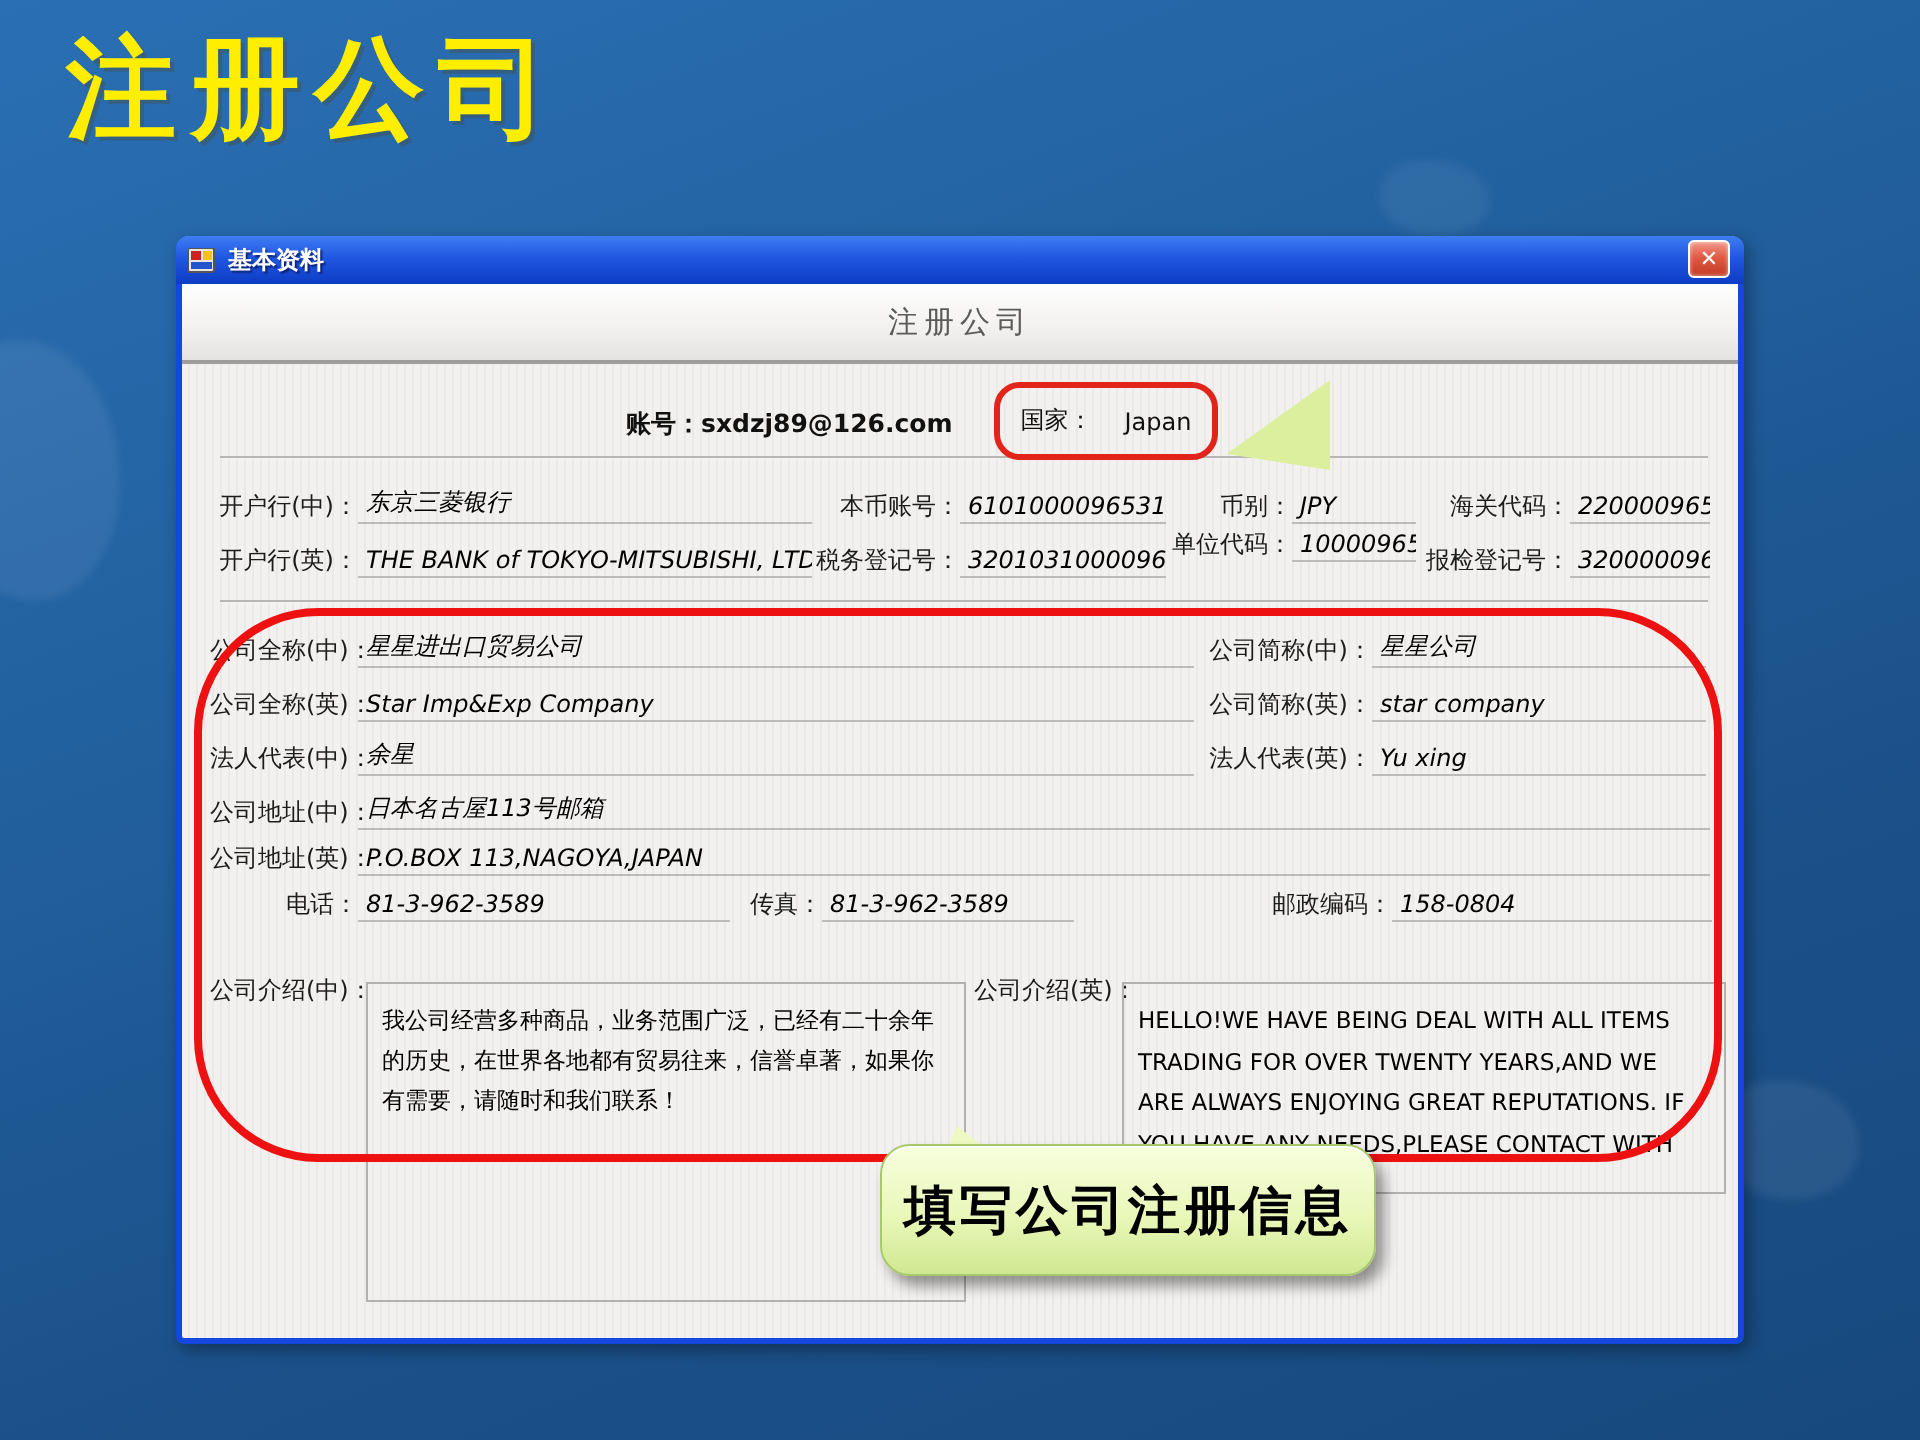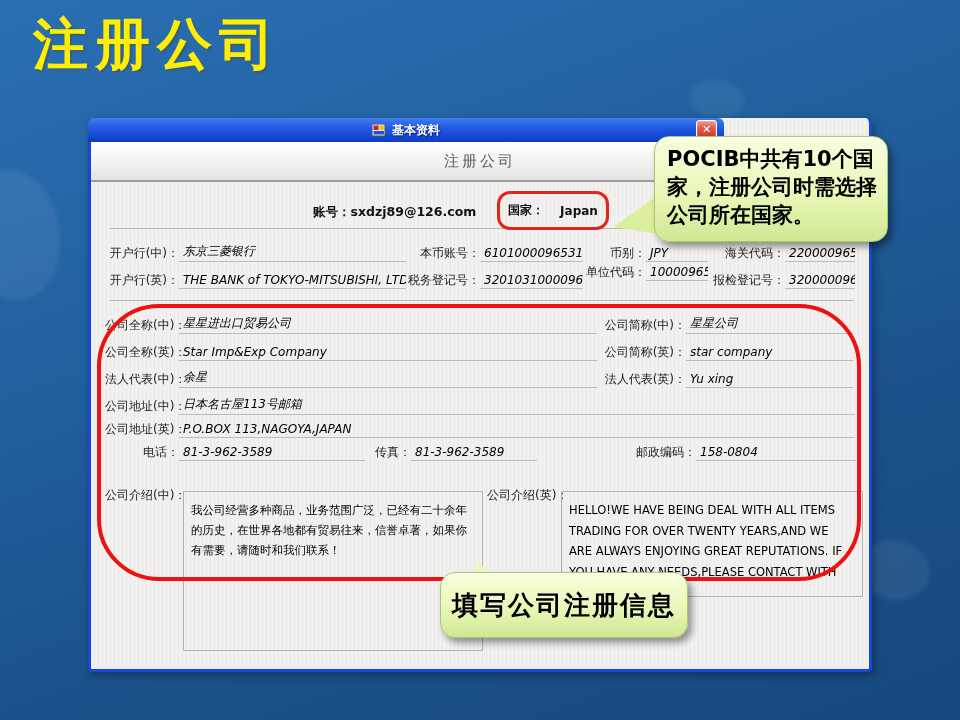--- a/index.html
+++ b/index.html
@@ -14,42 +14,42 @@
   .blob-d{left:120px;top:560px;width:60px;height:40px;opacity:.6;}
 
   .slide-title{position:absolute;left:33px;top:8px;margin:0;font-size:55px;font-weight:800;
     letter-spacing:7px;color:#ffee00;text-shadow:2px 2px 0 rgba(90,60,0,.25);}
 
   
   .dialog{position:absolute;left:88px;top:118px;width:784px;height:554px;
     border:3px solid #1546dd;border-top:none;border-radius:6px 6px 4px 4px;
     background:repeating-linear-gradient(90deg,#f2f1ef 0 3px,#ebe9e7 3px 4px);
     box-shadow:2px 3px 8px rgba(0,0,0,.35);}
-  .titlebar{position:absolute;left:-3px;top:0;width:636px;height:24px;border-radius:6px 6px 0 0;
+  .titlebar{position:absolute;left:-3px;top:0;width:784px;height:24px;border-radius:6px 6px 0 0;
     background:linear-gradient(180deg,#3f7df2 0%,#2057e2 45%,#0d3cc4 100%);
-    display:flex;align-items:center;padding:0 18px;justify-content:center;}
+    display:flex;align-items:center;padding:0 6px;}
   .tb-icon{width:15px;height:14px;margin-right:5px;display:inline-block;}
   .tb-title{color:#fff;font-size:12px;font-weight:bold;text-shadow:1px 1px 1px rgba(0,0,40,.6);}
   .close-btn{position:absolute;right:7px;top:2px;width:21px;height:19px;border-radius:3px;
     border:1px solid #fff;background:linear-gradient(180deg,#f2988a 0%,#e05a43 45%,#c33a24 100%);
     color:#fff;font-size:11px;font-weight:bold;display:flex;align-items:center;justify-content:center;
     cursor:pointer;box-shadow:inset 0 0 2px rgba(255,255,255,.6);}
 
   .form-header{position:absolute;left:0;top:24px;width:778px;height:40px;
     background:linear-gradient(180deg,#fefefe 0%,#f3f2f0 55%,#e4e3e1 100%);
     border-bottom:2px solid #9e9d9b;color:#5b5b5b;font-size:15px;letter-spacing:3px;
     display:flex;align-items:center;justify-content:center;}
   .hsep{position:absolute;height:1px;background:#b7b6b4;}
   .sep2{left:19px;top:110px;width:744px;}
   .sep3{left:19px;top:182px;width:744px;}
 
   .account{position:absolute;left:222px;top:86px;font-size:12.5px;font-weight:bold;color:#111;}
   .country-circle{position:absolute;left:406px;top:73px;width:112px;height:39px;
     border:3px solid #e1251b;border-radius:13px;display:flex;align-items:center;
-    justify-content:center;font-size:12px;font-weight:bold;color:#111;z-index:6;}
+    justify-content:center;font-size:12px;font-weight:normal;color:#111;z-index:6;}
   .country-circle .cv{margin-left:16px;cursor:pointer;}
 
   .fg{position:absolute;display:flex;align-items:flex-end;height:20px;font-size:12px;}
   .lbl{text-align:right;color:#1c1c1c;white-space:nowrap;flex:none;}
   .val{border-bottom:1px solid #bdbcba;padding:0 2px 1px 4px;color:#000;white-space:nowrap;
     overflow:hidden;flex:none;cursor:text;font-style:italic;}
 
   .red-oval{position:absolute;left:6px;top:186px;width:764px;height:277px;
     border:4px solid #ee1111;border-radius:62px;z-index:5;pointer-events:none;}
 
@@ -199,17 +199,16 @@
 
     <div class="fg" style="left:396px;top:366px">
       <span class="lbl" style="width:72px">公司介绍(英)：</span>
     </div>
     <div class="intro-box box-en">HELLO!WE HAVE BEING DEAL WITH ALL ITEMS TRADING FOR OVER TWENTY YEARS,AND WE ARE ALWAYS ENJOYING GREAT REPUTATIONS. IF YOU HAVE ANY NEEDS,PLEASE CONTACT WITH US!</div>
 
     <div class="red-oval"></div>
   </div>
 
   <div class="tail-country"></div>
-  <div class="callout callout-country">POCIB中共有10个国家，注册公司时需选择公司所在国家。</div>
 
   <div class="tail-fill"></div>
   <div class="callout callout-fill">填写公司注册信息</div>
 </div>
 
 </body></html>

